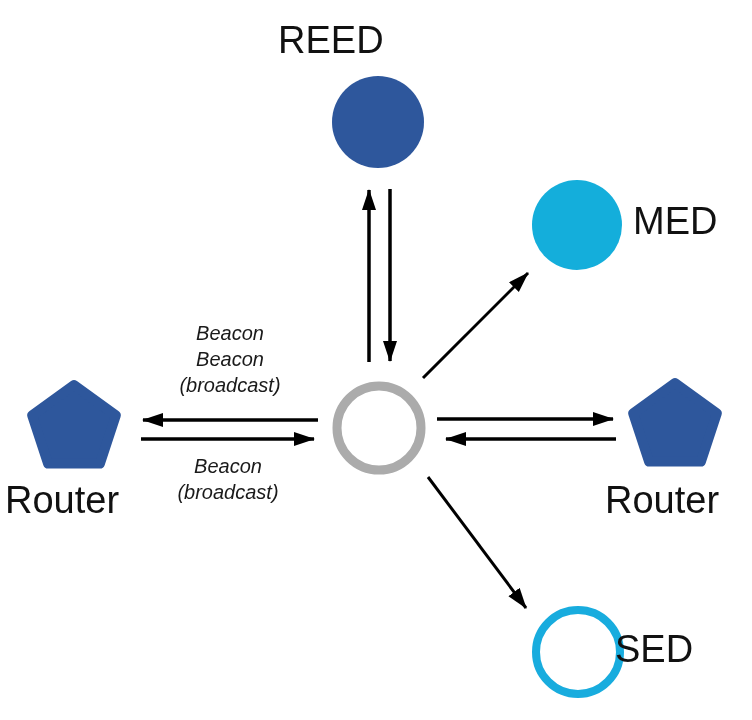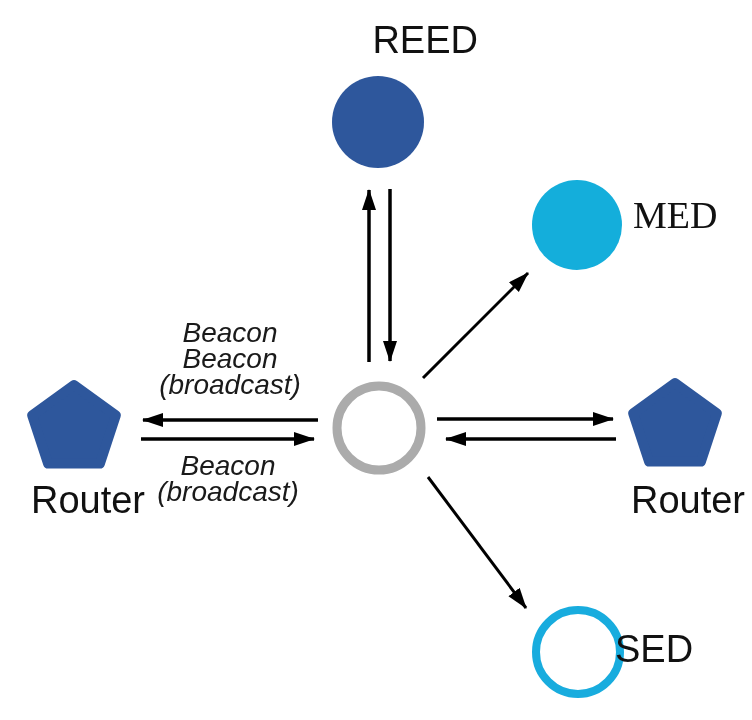--- a/index.html
+++ b/index.html
@@ -20,25 +20,25 @@
     left: 0;
     top: 0;
   }
   .node-label {
     position: absolute;
     color: #111111;
     font-size: 38px;
     line-height: 40px;
     white-space: nowrap;
   }
-  .centered { text-align: right; }
+  .centered { text-align: left; }
   .edge-label {
     position: absolute;
     color: #1a1a1a;
-    font-size: 28px;
+    font-size: 20px;
     line-height: 26px;
     font-style: italic;
     text-align: center;
     width: 200px;
   }
 </style>
 </head>
 <body>
 
 <div class="canvas">
@@ -70,21 +70,21 @@
 
     <circle cx="578" cy="652" r="42" fill="#ffffff" stroke-width="8" stroke="#18ACDE"></circle>
 
     <polygon points="74,385 32.2,415.4 48.1,463.6 99.9,463.6 115.8,415.4" stroke-width="10" stroke-linejoin="round" fill="#2E579C" stroke="#2E579C"></polygon>
 
     <polygon points="675,383 633.2,413.4 649.1,461.6 700.9,461.6 716.8,413.4" stroke-width="10" stroke-linejoin="round" fill="#2E579C" stroke="#2E579C"></polygon>
   </svg>
 
   <div class="node-label centered" style="left:278px; top:20px; width:200px;">REED</div>
 
-  <div class="node-label" style="left:633px; top:195px;font-family:Liberation Serif, serif;">MED</div>
+  <div class="node-label" style="left:633px; top:201px;">MED</div>
 
   <div class="node-label centered" style="left:5px; top:480px; width:140px;">Router</div>
 
   <div class="node-label centered" style="left:605px; top:480px; width:140px;">Router</div>
 
   <div class="node-label" style="left:615px; top:629px;">SED</div>
 
   <div class="edge-label" style="left:130px; top:320px;">
     <div>Beacon</div>
     <div>Beacon</div>

